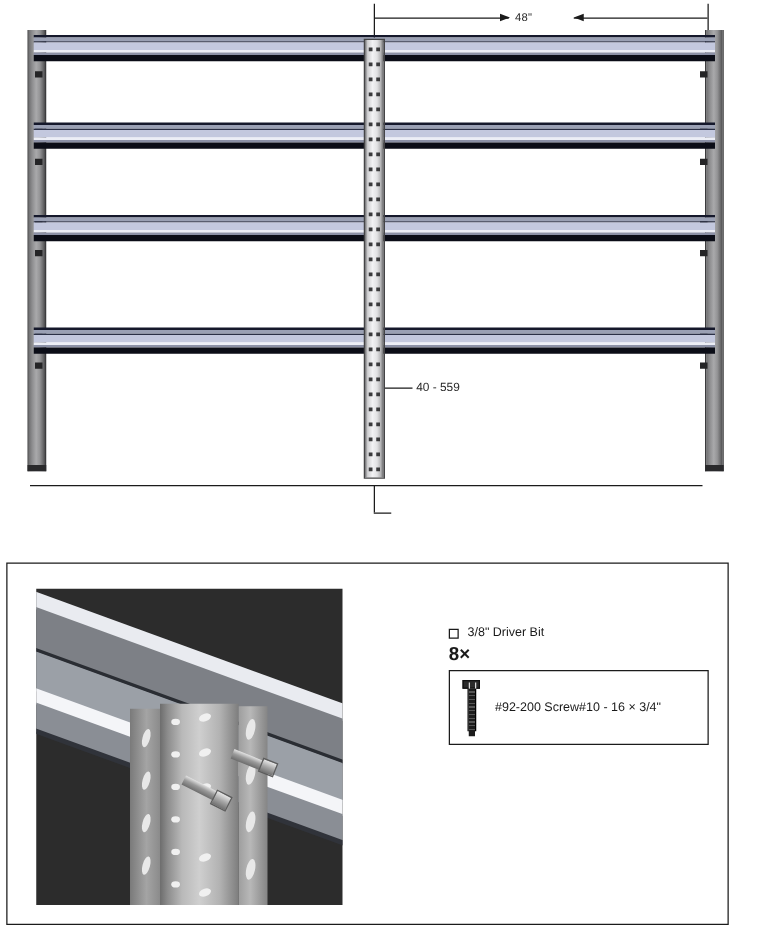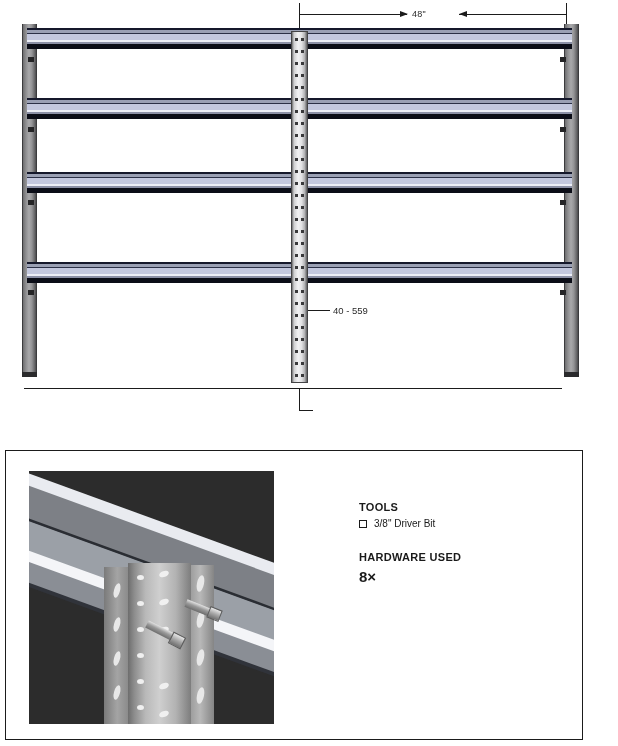--- a/index.html
+++ b/index.html
@@ -467,25 +467,36 @@
 
       <div class="bolt-shaft" style="left:118px; top:149px; width:32px; height:8px; transform:rotate(27deg);"></div>
       <div class="bolt-head" style="left:141px; top:163px; width:14px; height:13px; transform:rotate(27deg);"></div>
 
       <div class="bolt-shaft" style="left:157px; top:128px; width:30px; height:8px; transform:rotate(22deg);"></div>
       <div class="bolt-head" style="left:179px; top:137px; width:13px; height:12px; transform:rotate(22deg);"></div>
     </div>
 
     <div id="specs">
 
-      <div class="sec-title">TOOLS</div>
 
       <div class="tool-row">
         <span class="checkbox"></span>
         <span class="tool-label">3/8" Driver Bit</span>
       </div>
 
-      <div class="sec-title" id="hardware-head">HARDWARE USED</div>
       <div class="qty">8×</div>
 
+      <div id="hw-box">
+        <div class="screw-icon">
+          <div class="sc-head">
+            <span style="left:4px;"></span>
+              <span style="left:9px;"></span>
+          </div>
+          <div class="sc-shaft"></div>
+          <div class="sc-tip"></div>
+        </div>
+        <div class="hw-text">#92-200 Screw</div>
+        <span class="gap"></span>
+        <div class="hw-text">#10 - 16 × 3/4"</div>
+      </div>
     </div>
   </div>
 </div>
 
 </body></html>

